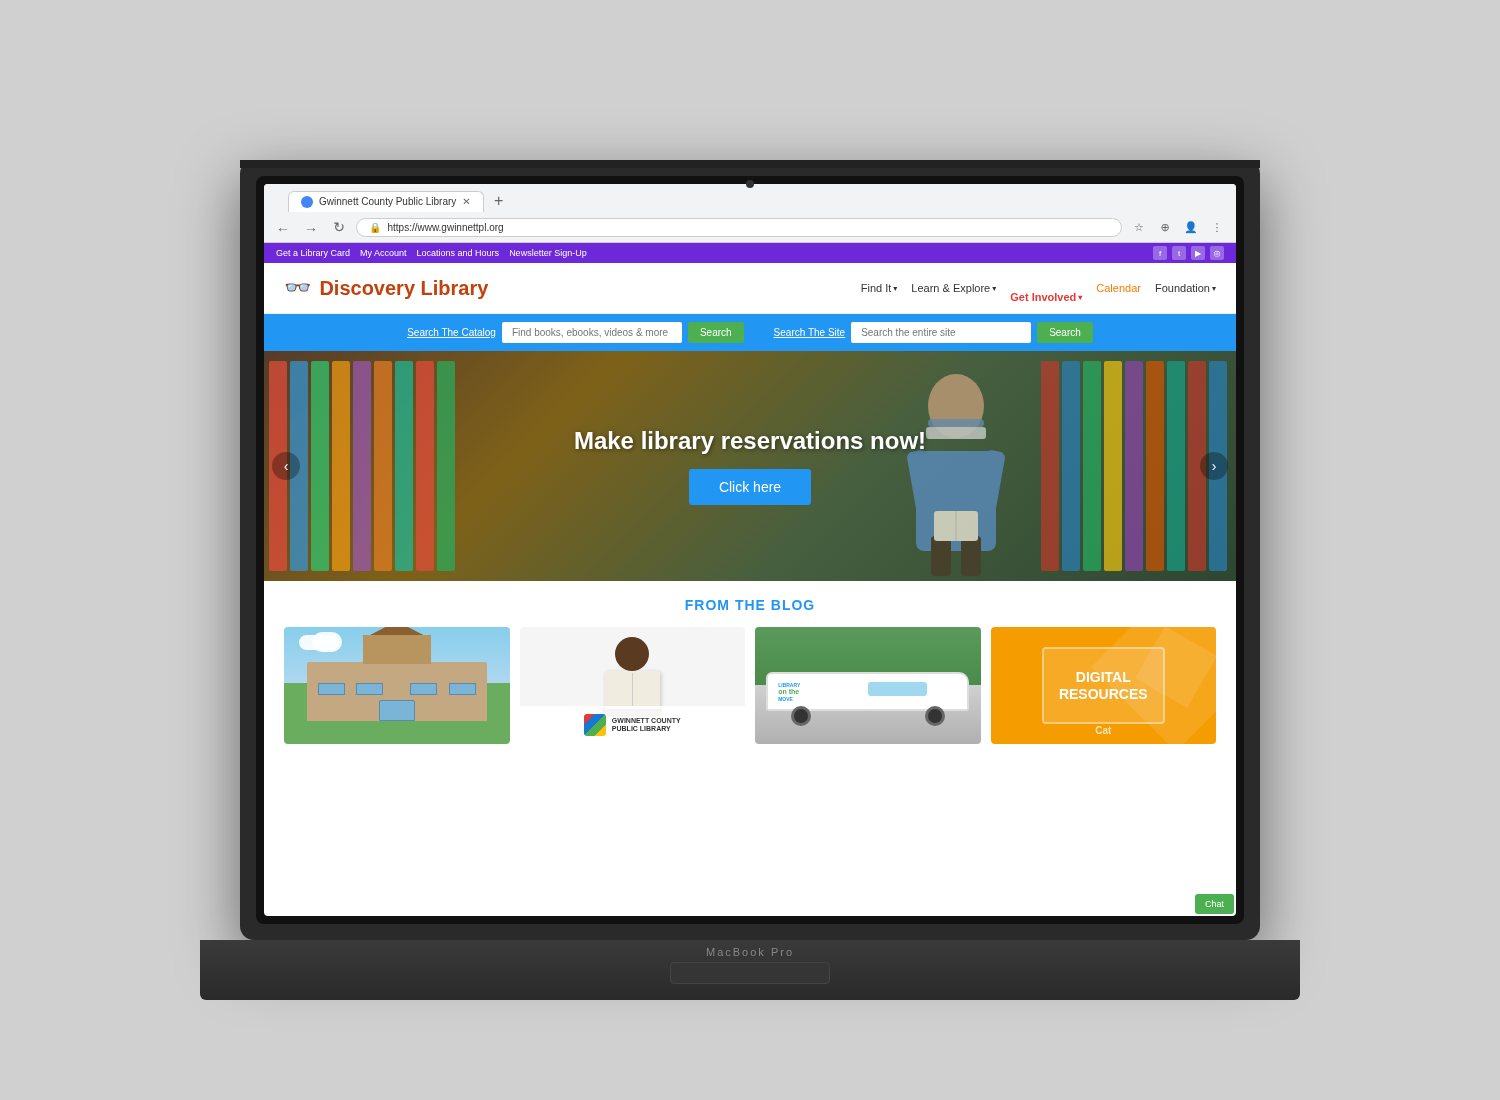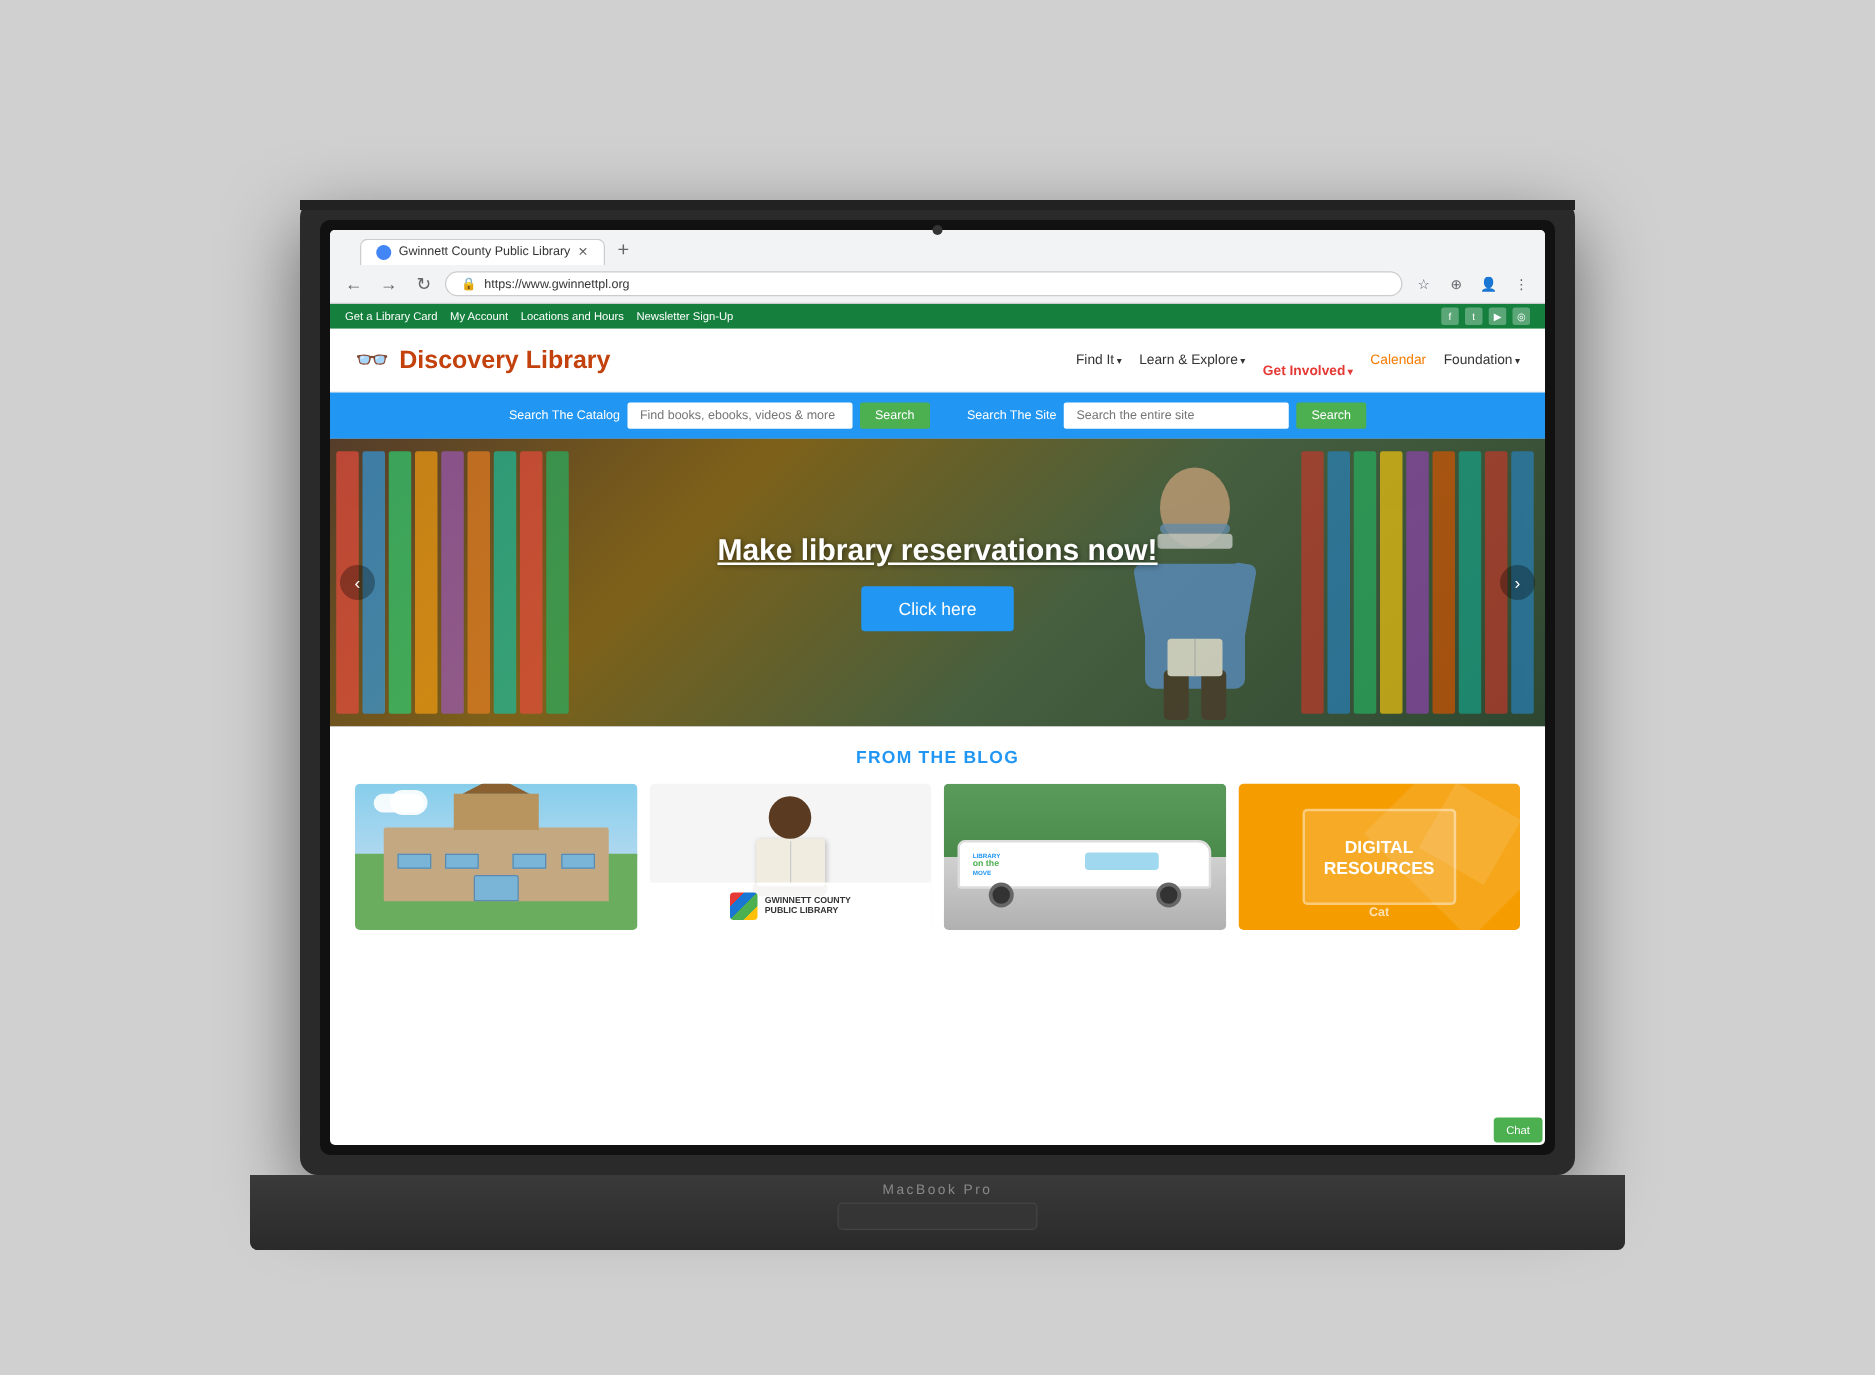--- a/index.html
+++ b/index.html
@@ -184,21 +184,21 @@
       color: #fff;
       text-align: center;
       padding: 5px 10px;
       font-size: 9px;
       font-weight: bold;
       line-height: 1.3;
     }
 
     
     .utility-bar {
-      background: #15803d;
+      background: #6d28d9;
       color: #fff;
       display: flex;
       justify-content: space-between;
       align-items: center;
       padding: 3px 12px;
       font-size: 9px;
     }
 
     .utility-links {
       display: flex;
@@ -290,20 +290,21 @@
     .search-group {
       display: flex;
       align-items: center;
       gap: 6px;
     }
 
     .search-label {
       color: #fff;
       font-size: 10px;
       white-space: nowrap;
+      text-decoration: underline;
     }
 
     .search-input {
       border: none;
       padding: 5px 10px;
       font-size: 10px;
       border-radius: 2px;
       width: 180px;
       color: #999;
     }
@@ -374,21 +375,20 @@
       justify-content: center;
       gap: 14px;
     }
 
     .hero-title {
       color: #fff;
       font-size: 24px;
       font-weight: bold;
       text-align: left;
       text-shadow: 1px 1px 4px rgba(0,0,0,0.5);
-      text-decoration: underline;
     }
 
     .hero-btn {
       background: #2196F3;
       color: #fff;
       border: none;
       padding: 10px 30px;
       font-size: 14px;
       cursor: pointer;
       border-radius: 3px;

